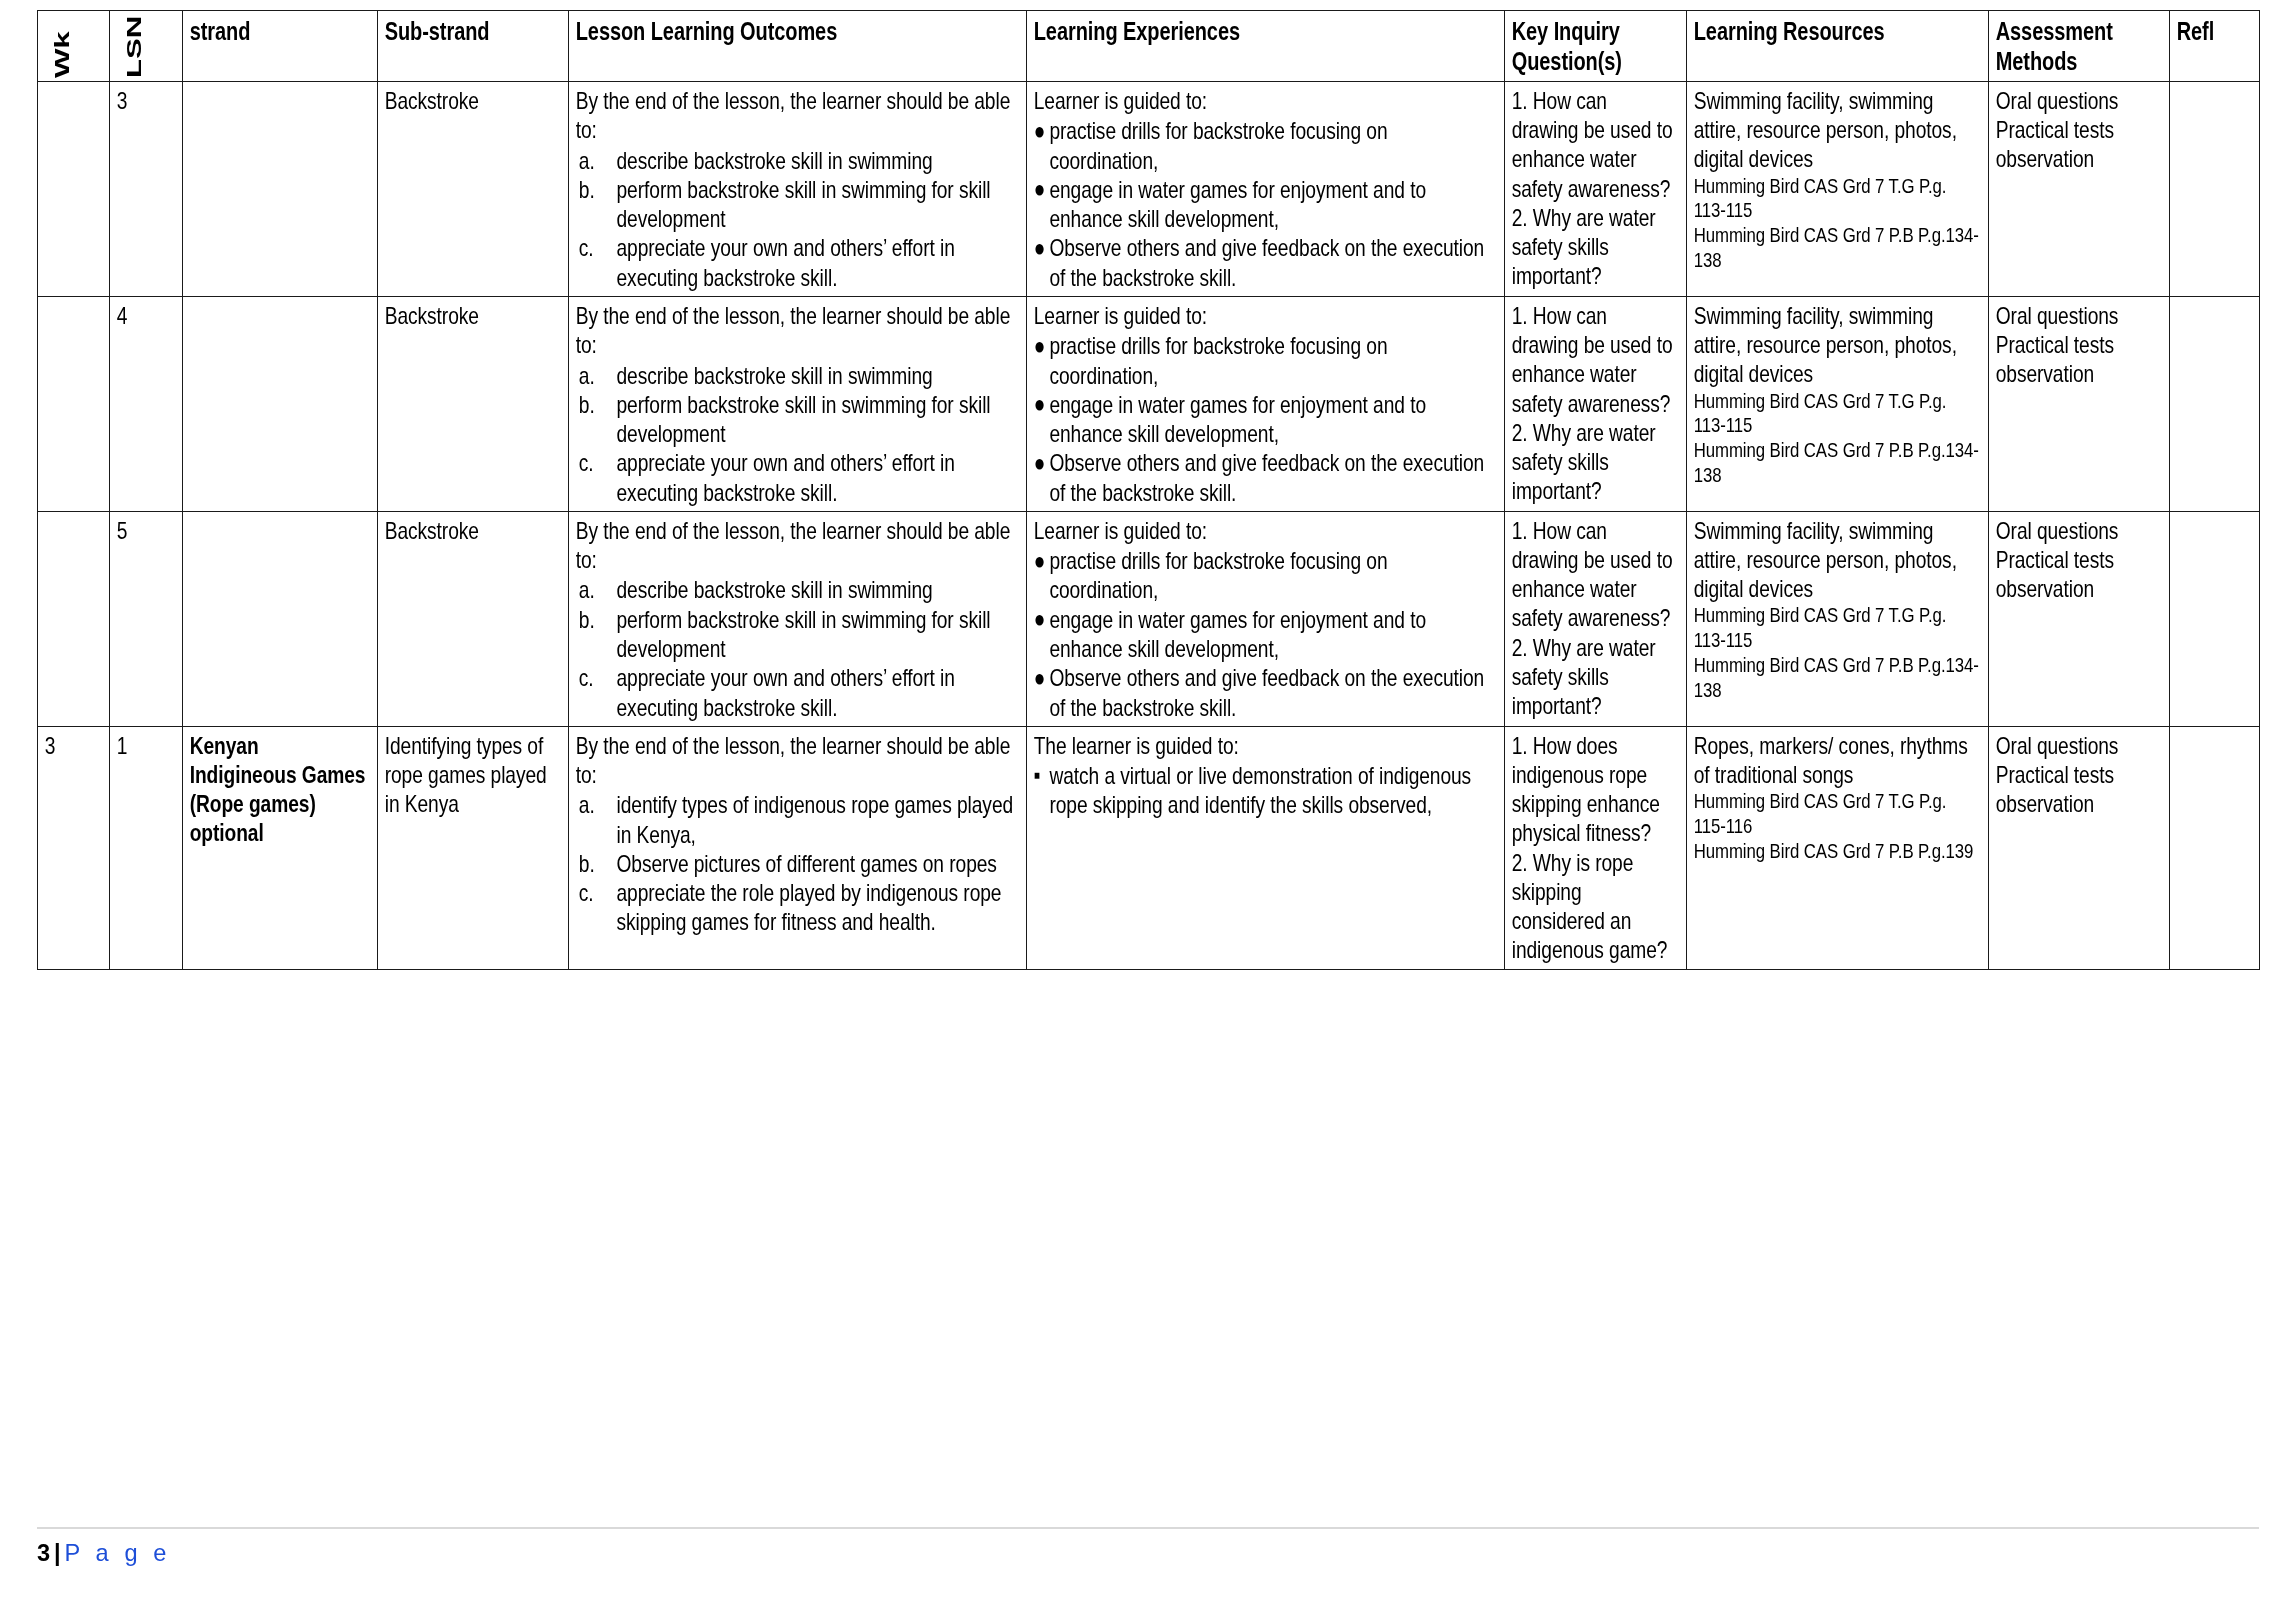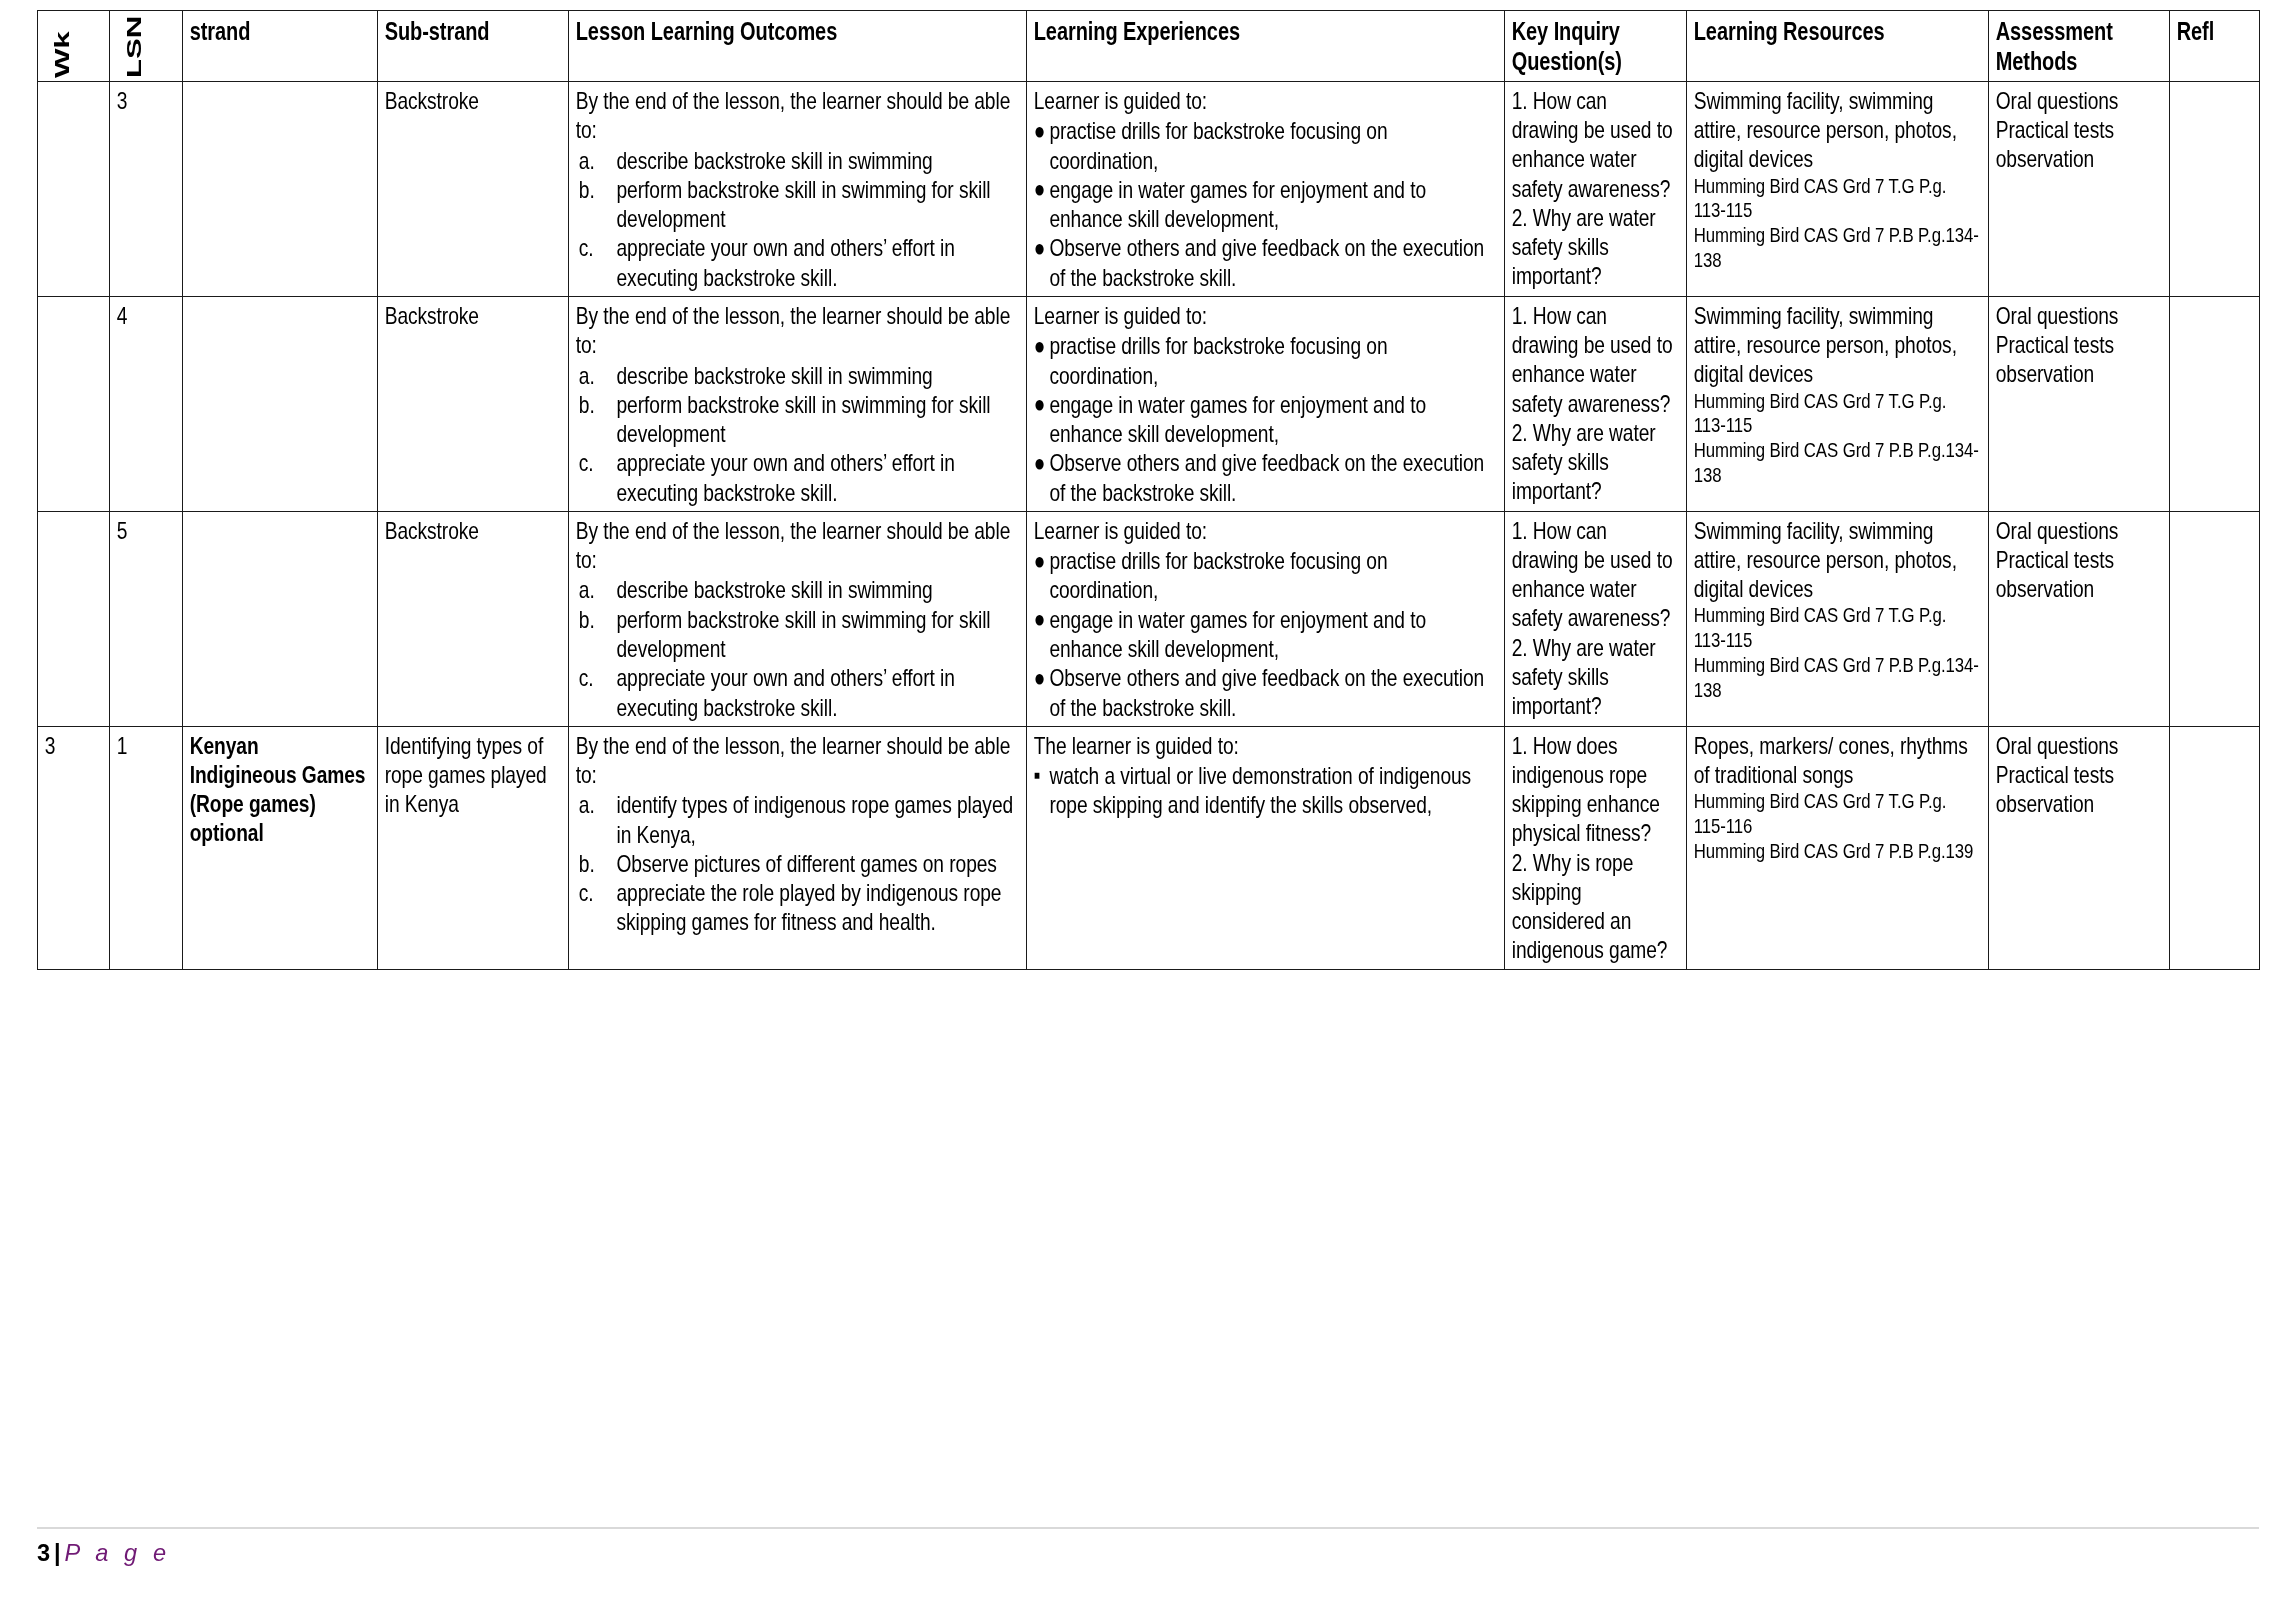--- a/index.html
+++ b/index.html
@@ -127,21 +127,21 @@
     height: 2px;
     background: #d9d9d9;
   }
   .footer .ftxt {
     margin-top: 10.5px;
     font-family: "Liberation Sans", sans-serif;
     font-size: 23.6px;
   }
   .footer .pnum { font-weight: bold; color: #000; }
   .footer .bar  { font-weight: bold; color: #000; padding: 0 3.9px; }
-  .footer .pw   { color: #701a75; letter-spacing: 4.6px; font-style: italic; }
+  .footer .pw   { color: #1d4ed8; letter-spacing: 4.6px; }
 </style>
 </head>
 <body>
 
 <div class="page">
 
   <table class="sow-table">
     <colgroup>
       <col class="c-wk">
         <col class="c-lsn">

